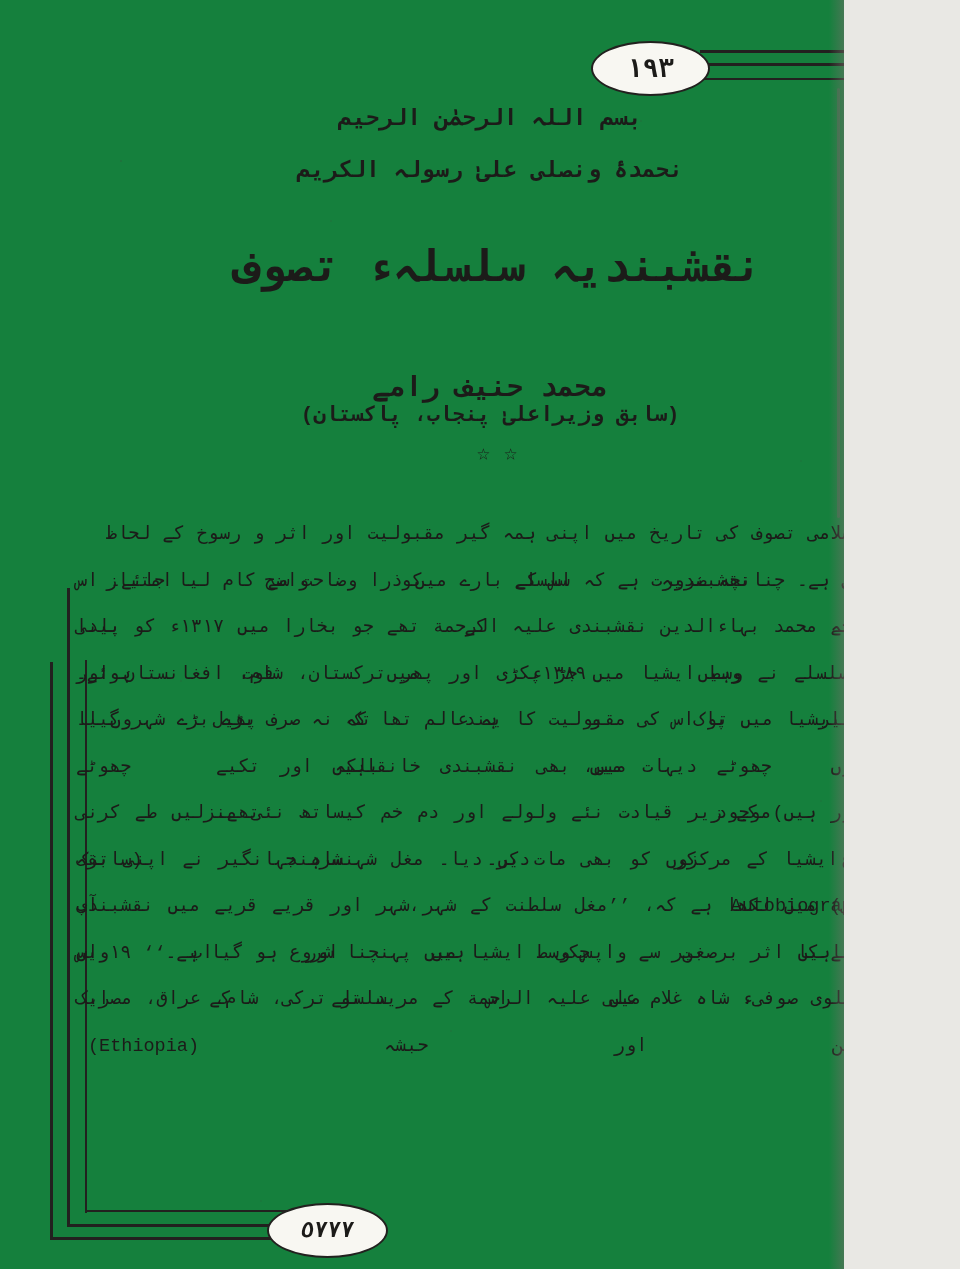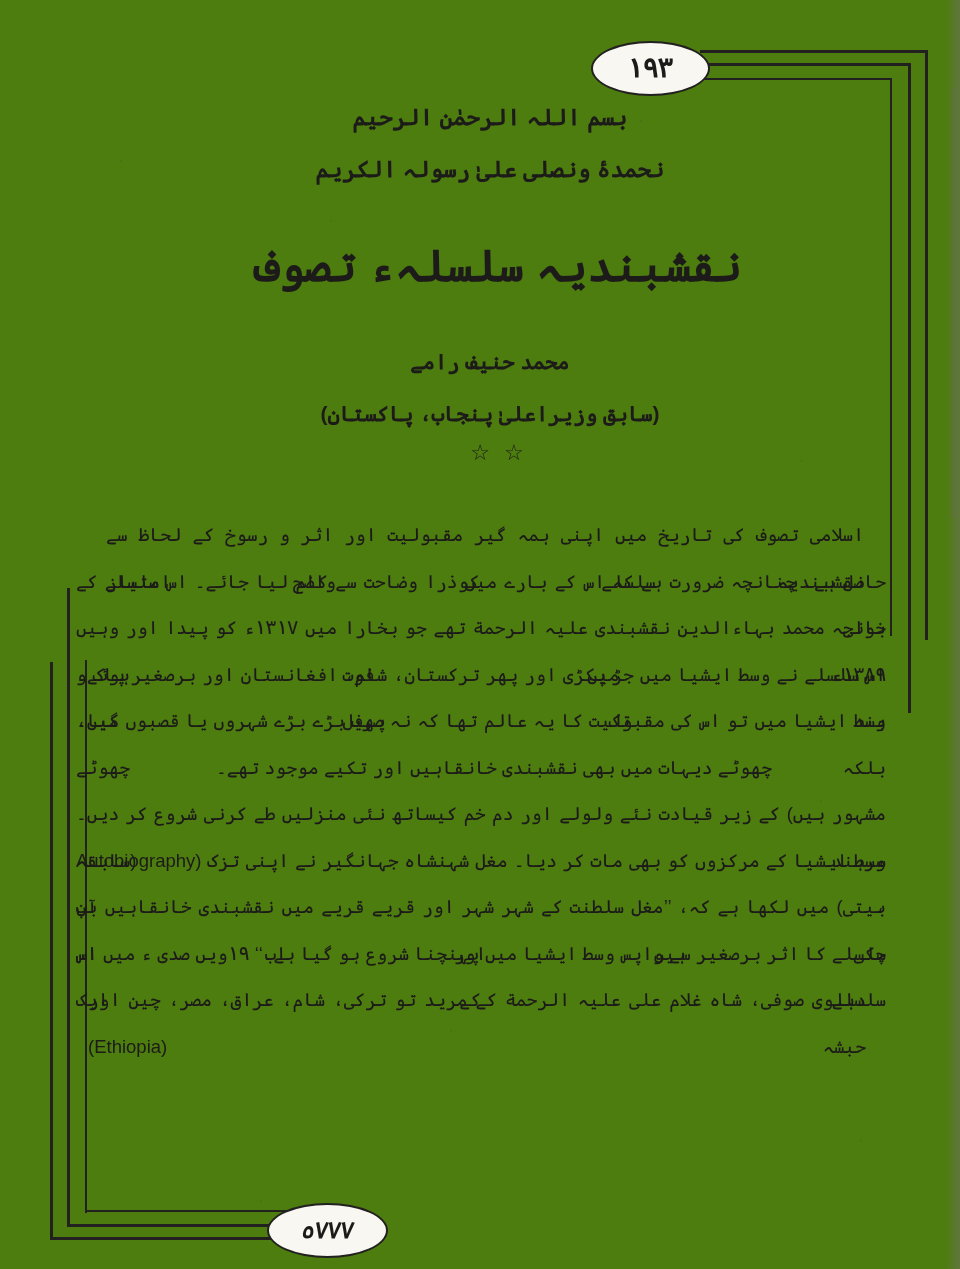--- a/index.html
+++ b/index.html
@@ -1,21 +1,21 @@
 <!DOCTYPE html>
 <html lang="ur"><head>
 <meta charset="utf-8">
 <style>
   html,body{margin:0;padding:0;background:#e9e8e4;}
   .page{
     position:relative;
-    width:960px;height:1269px;
-    background:#4d7c0f;
+    width:844px;height:1269px;
+    background:#15803d;
     overflow:hidden;
-    font-family:Liberation Sans, sans-serif;
+    font-family:Liberation Mono, monospace;
     color:#1c1b19;
   }
   
   .speck{position:absolute;left:120px;top:160px;width:2px;height:2px;border-radius:50%;
     background:rgba(70,68,62,.28);
     box-shadow:210px 60px 0 rgba(70,68,62,.18), 520px -40px 0 rgba(70,68,62,.2),
       680px 300px 0 rgba(70,68,62,.15), 60px 520px 0 rgba(70,68,62,.2),
       700px 640px 0 rgba(70,68,62,.15), 330px 870px 0 rgba(70,68,62,.18),
       740px 980px 0 rgba(70,68,62,.2), 140px 1040px 0 rgba(70,68,62,.15);}
   
@@ -33,21 +33,21 @@
   .badge-top{left:591px;top:41px;width:115px;height:51px;}
   .badge-bottom{left:267px;top:1203px;width:117px;height:51px;}
   .badge span{font-size:26px;font-weight:bold;letter-spacing:2px;}
   .badge-bottom span{font-size:22px;transform:skewX(-8deg);}
 
   
   .hdr{position:absolute;left:75px;width:830px;text-align:center;direction:rtl;}
   .bismillah{top:104px;font-size:23px;font-weight:bold;}
   .salutation{top:156px;font-size:23px;font-weight:bold;}
   .title{top:240px;font-size:44px;font-weight:bold;transform:translateX(8px);}
-  .author{top:350px;font-size:21px;font-weight:bold;}
+  .author{top:370px;font-size:28px;font-weight:bold;}
   .author-desc{top:402px;font-size:21px;font-weight:bold;}
   .stars{top:440px;font-size:22px;letter-spacing:14px;padding-left:14px;}
 
   
   .body-text{position:absolute;left:76px;top:512px;width:810px;direction:rtl;
     font-size:18.5px;}
   .bl{height:46.5px;line-height:46.5px;text-align:justify;text-align-last:justify;
     overflow:visible;white-space:nowrap;}
   .bl{white-space:normal;}
   .p1-first{padding-right:22px;padding-left:30px;}

